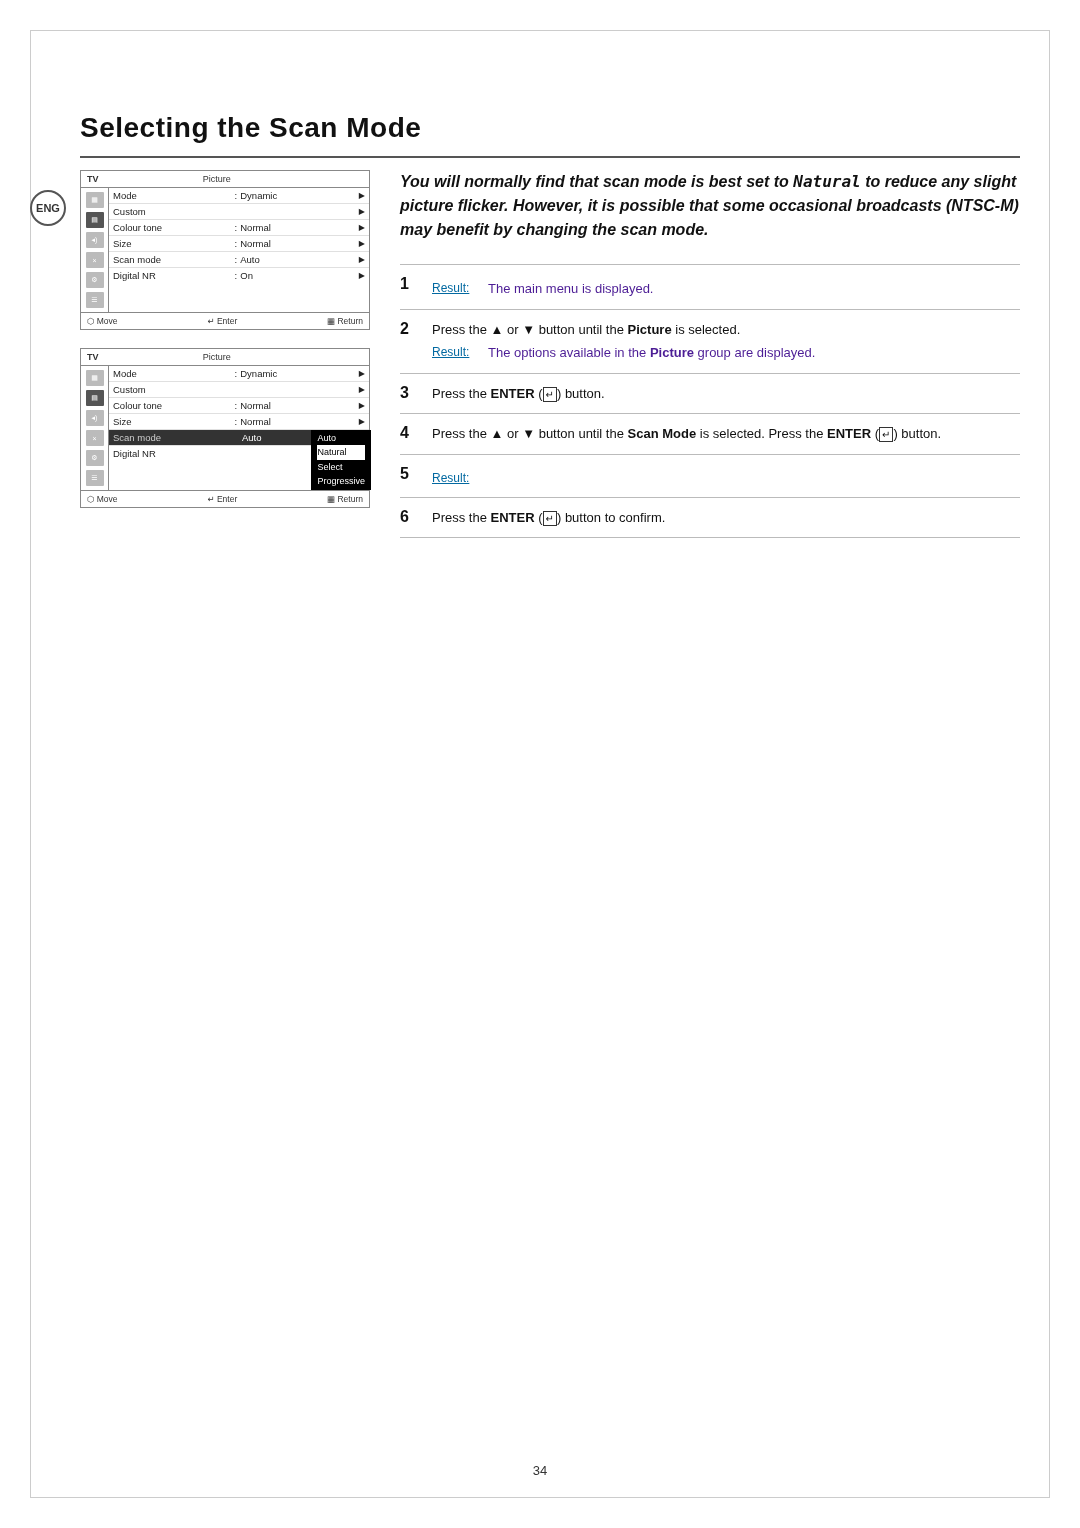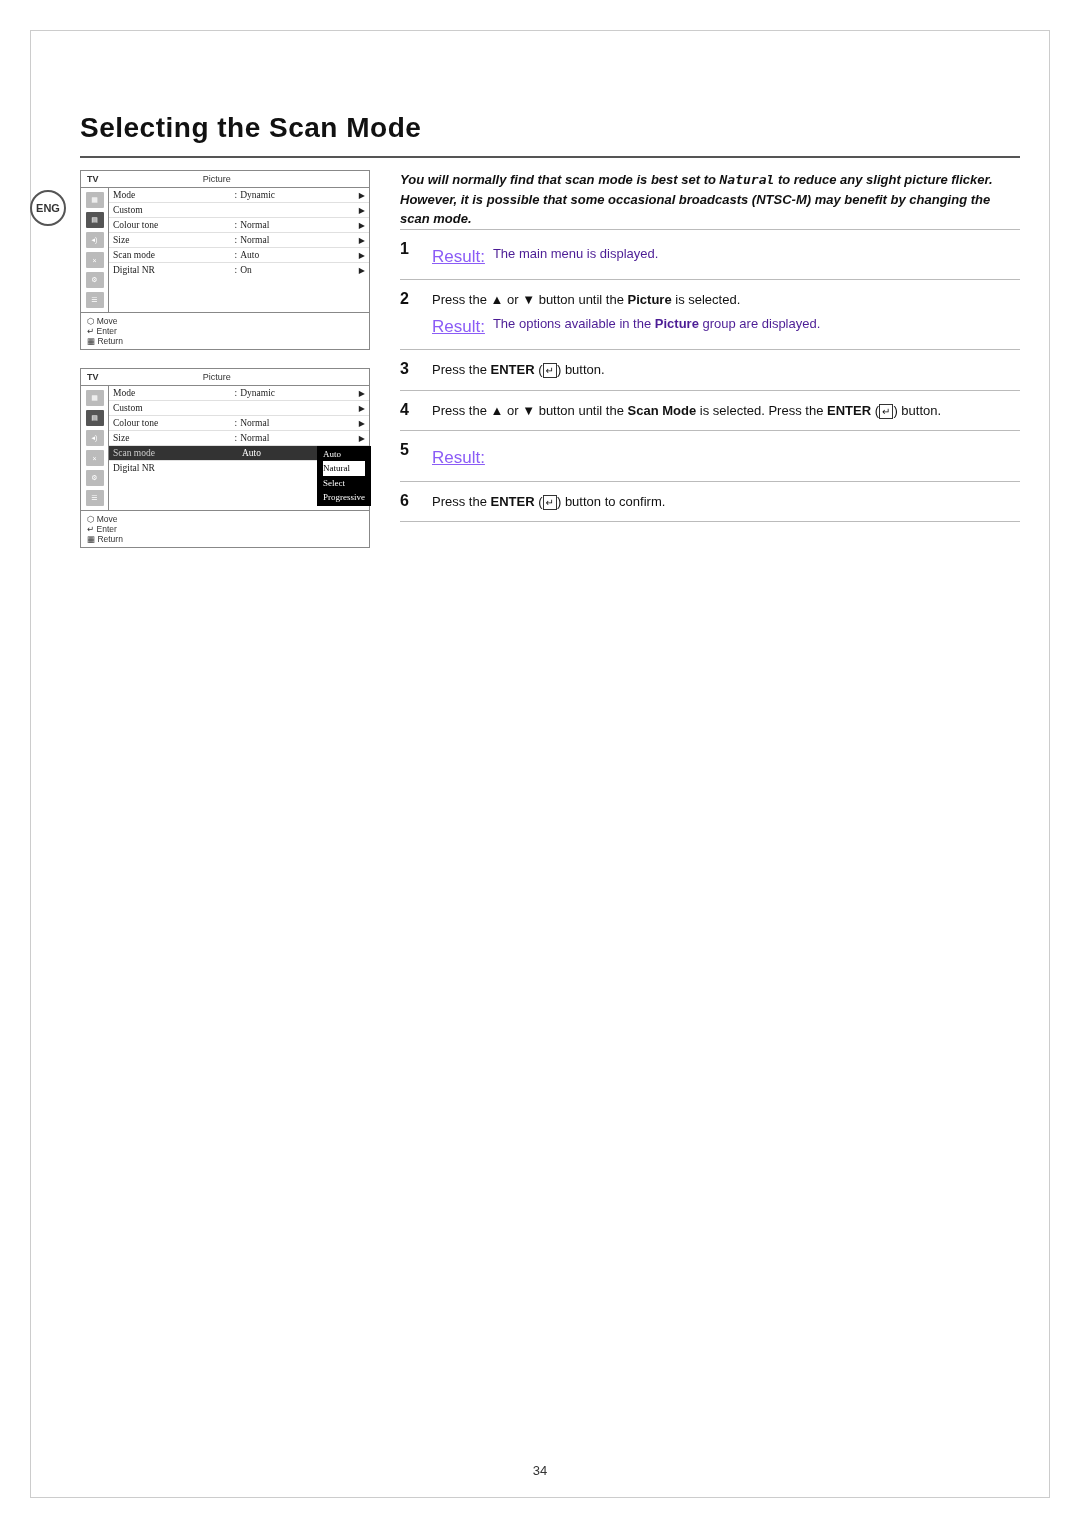--- a/index.html
+++ b/index.html
@@ -123,21 +123,20 @@
       font-size: 7px;
       color: #fff;
     }
 
     .tv-icon.active {
       background: #555;
     }
 
     .tv-rows {
       flex: 1;
-      font-family: Liberation Serif, serif;
     }
 
     .tv-row {
       display: flex;
       align-items: center;
       padding: 2px 4px;
       border-bottom: 1px solid #e0e0e0;
       font-size: 9.5px;
     }
 
@@ -194,41 +193,41 @@
       color: #000;
     }
 
     .tv-menu-footer {
       border-top: 1px solid #888;
       display: flex;
       justify-content: space-between;
       padding: 3px 6px;
       font-size: 8.5px;
       color: #333;
-      flex-direction: column;
     }
 
     .footer-item {
       display: flex;
       align-items: center;
       gap: 2px;
     }
 
     
     .right-column {
       position: absolute;
       top: 170px;
       left: 400px;
       right: 60px;
     }
 
     .intro-text {
       font-style: italic;
-      font-size: 13px;
+      font-size: 16px;
       line-height: 1.5;
+      margin-bottom: 22px;
       color: #111;
     }
 
     .intro-text strong {
       font-weight: bold;
     }
 
     
     .steps-section {
       border-top: 1px solid #bbb;
@@ -260,23 +259,23 @@
       font-weight: bold;
     }
 
     .result-row {
       display: flex;
       gap: 8px;
       margin-top: 4px;
     }
 
     .result-label {
-      font-size: 17px;
+      font-size: 12px;
       text-decoration: underline;
-      color: #8b5cf6;
+      color: #0369a1;
       min-width: 48px;
     }
 
     .result-text {
       font-size: 13px;
       color: #4c1d95;
       line-height: 1.5;
     }
 
     .modes-line {

